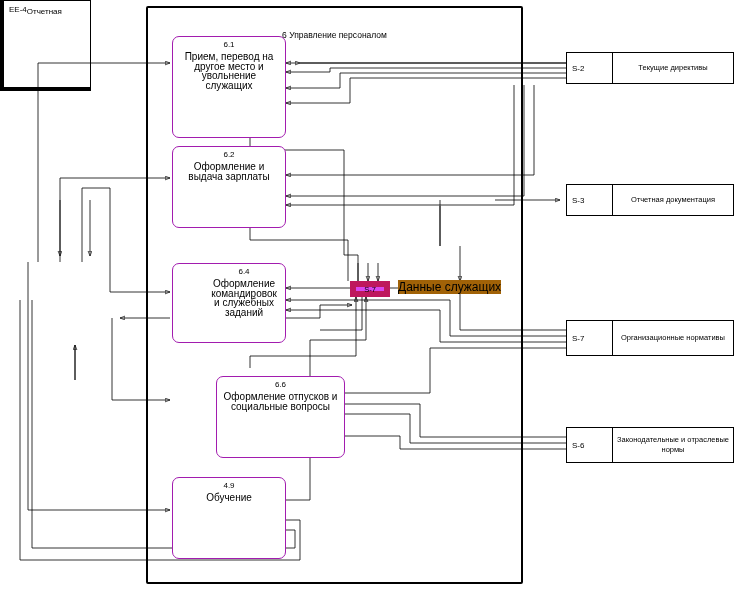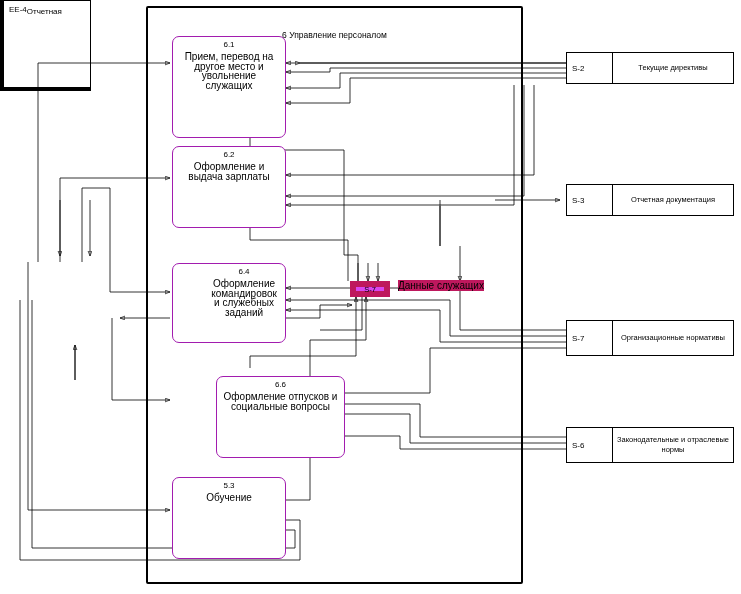--- a/index.html
+++ b/index.html
@@ -97,23 +97,23 @@
     box-sizing: border-box;
     border: 6px solid #be185d;
     background: #d946ef;
     font-size: 7.5px;
     display: flex;
     align-items: center;
     justify-content: center;
   }
   .freelabel {
     position: absolute;
-    font-size: 10px;
+    font-size: 12px;
     color: #000;
-    background: #be185d;
+    background: #a16207;
     white-space: nowrap;
   }
   svg.wires {
     position: absolute;
     left: 0;
     top: 0;
     width: 741px;
     height: 594px;
     pointer-events: none;
   }
@@ -213,21 +213,21 @@
     <div class="num">6.4</div>
     <div class="title">Оформление командировок и служебных заданий</div>
   </div>
 
   <div class="box proc" style="left:172px; top:376px; width:129px; height:82px;margin-left:44px;">
     <div class="num">6.6</div>
     <div class="title">Оформление отпусков и социальные вопросы</div>
   </div>
 
   <div class="box proc" style="left:172px; top:477px; width:114px; height:82px;">
-    <div class="num">5.3</div>
+    <div class="num">4.9</div>
     <div class="title">Обучение</div>
   </div>
 
   <div class="small-node" style="left:350px; top:281px; width:40px; height:16px;">
     <span>S-7</span>
   </div>
   <div class="freelabel" style="left:398px; top:280px;">Данные служащих</div>
 
   <div class="ext" style="left:20px; top:260px; width:86px; height:86px;">
     <div class="eid">EE-4</div>

